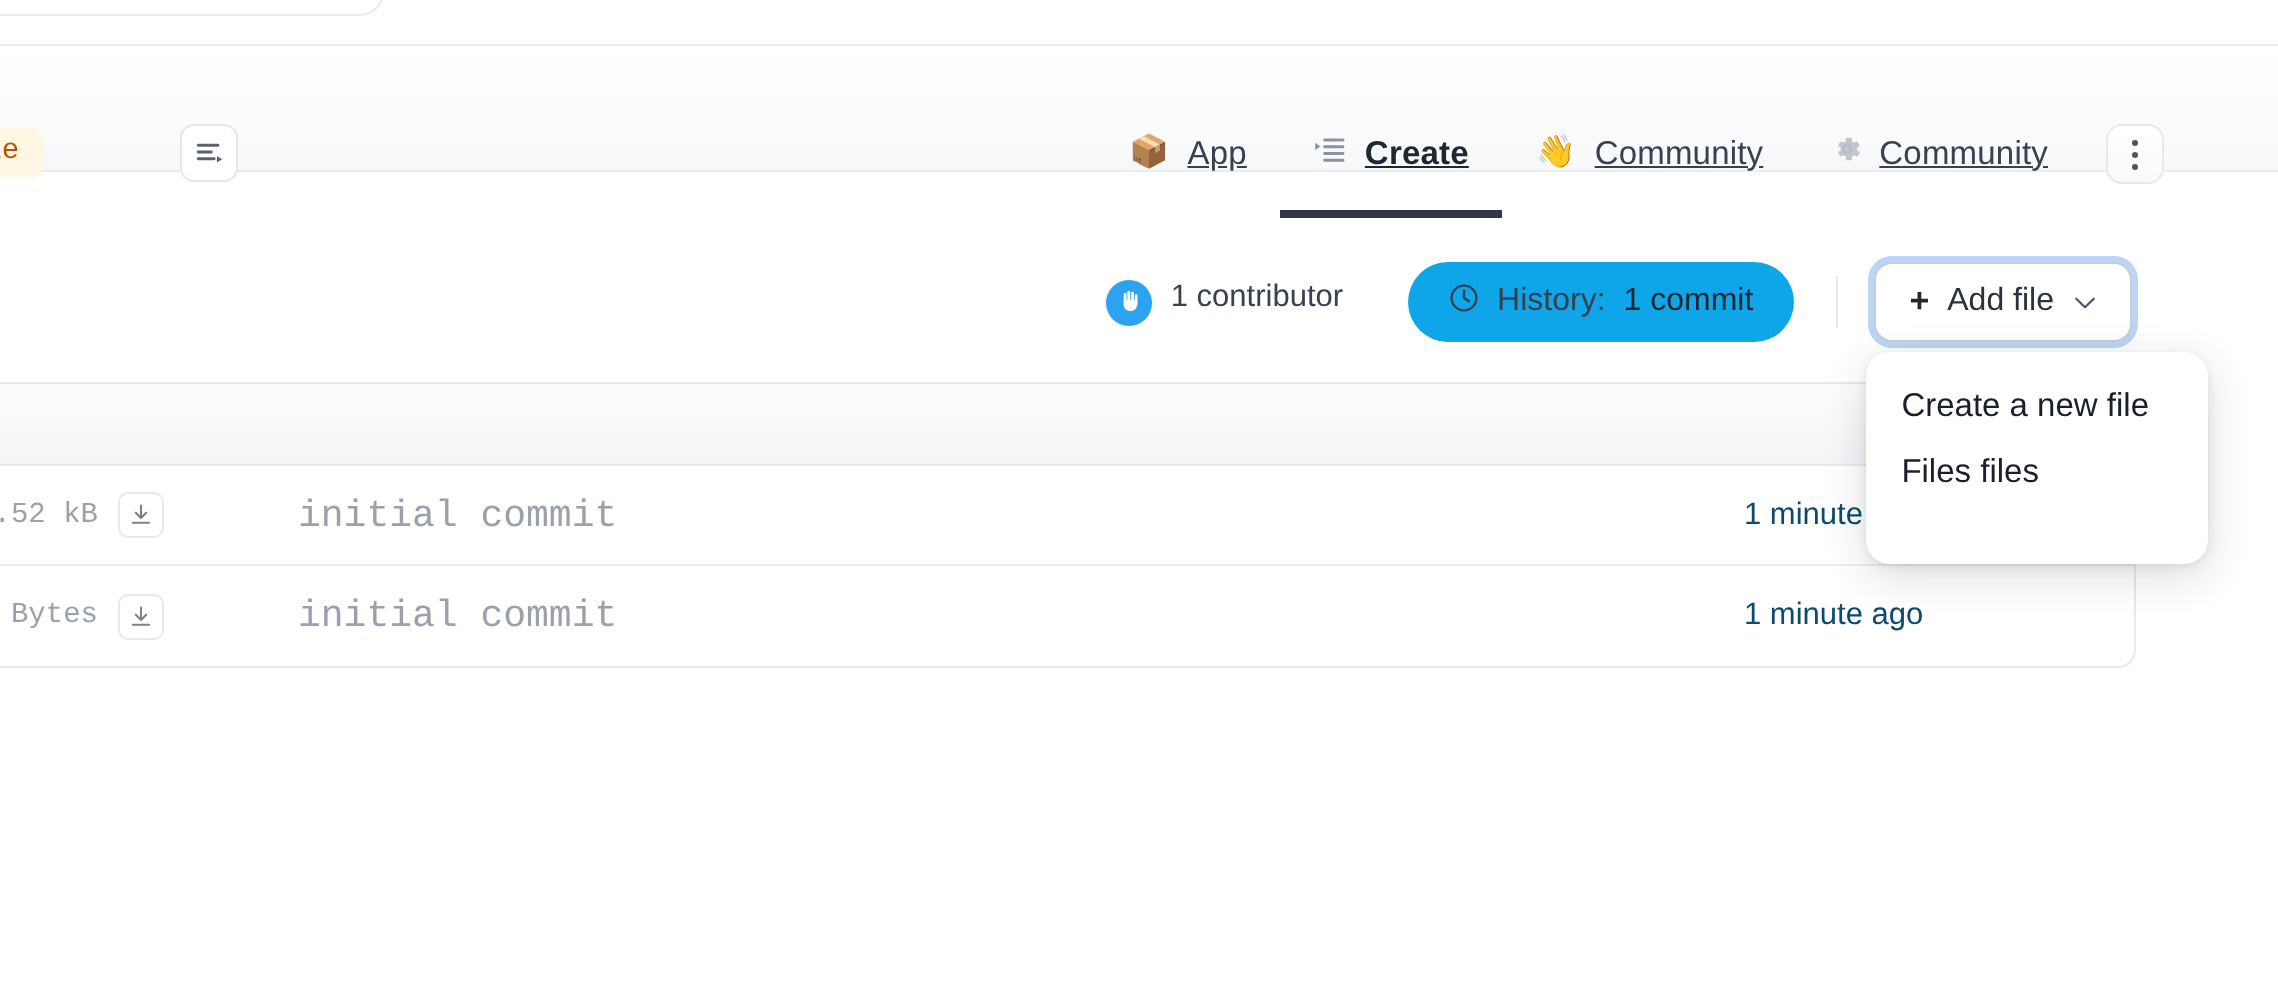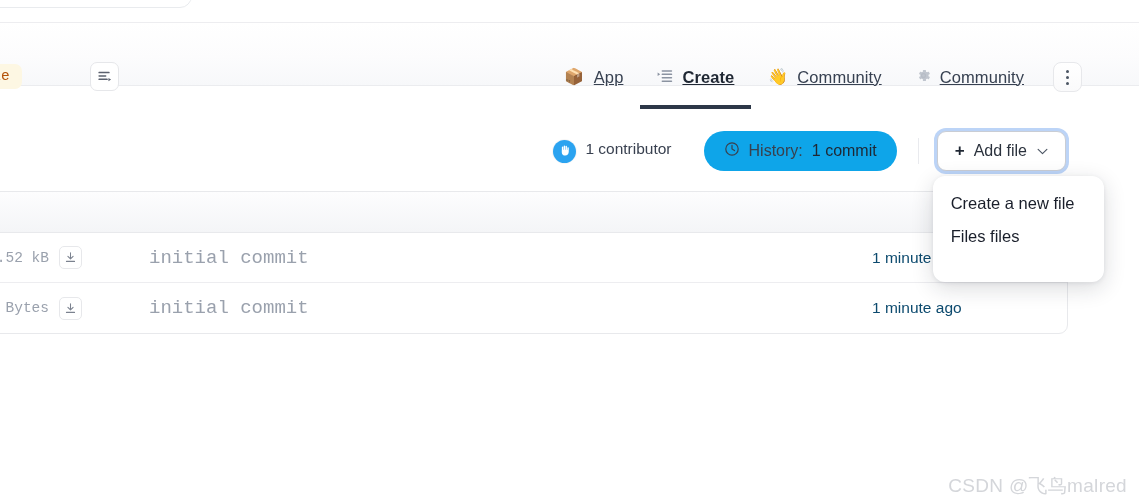--- a/index.html
+++ b/index.html
@@ -304,14 +304,13 @@
           <svg width="13" height="13" viewBox="0 0 16 16">
             <path d="M8 2.2v7.2M4.8 6.6L8 9.8l3.2-3.2M3 12.8h10" fill="none" stroke="#7b828f" stroke-width="1.3" stroke-linecap="round" stroke-linejoin="round"></path>
           </svg>
         </span>
       </div>
       <div class="c-msg">initial commit</div>
       <div class="c-time">1 minute ago</div>
     </div>
   </div>
 
-  <div class="watermark">CSDN @飞鸟malred</div>
 </div>
 
 </body></html>

